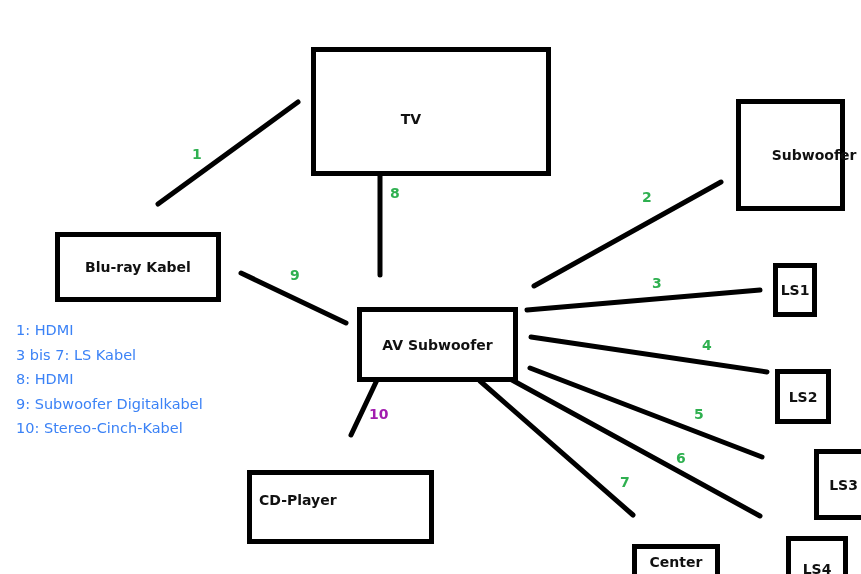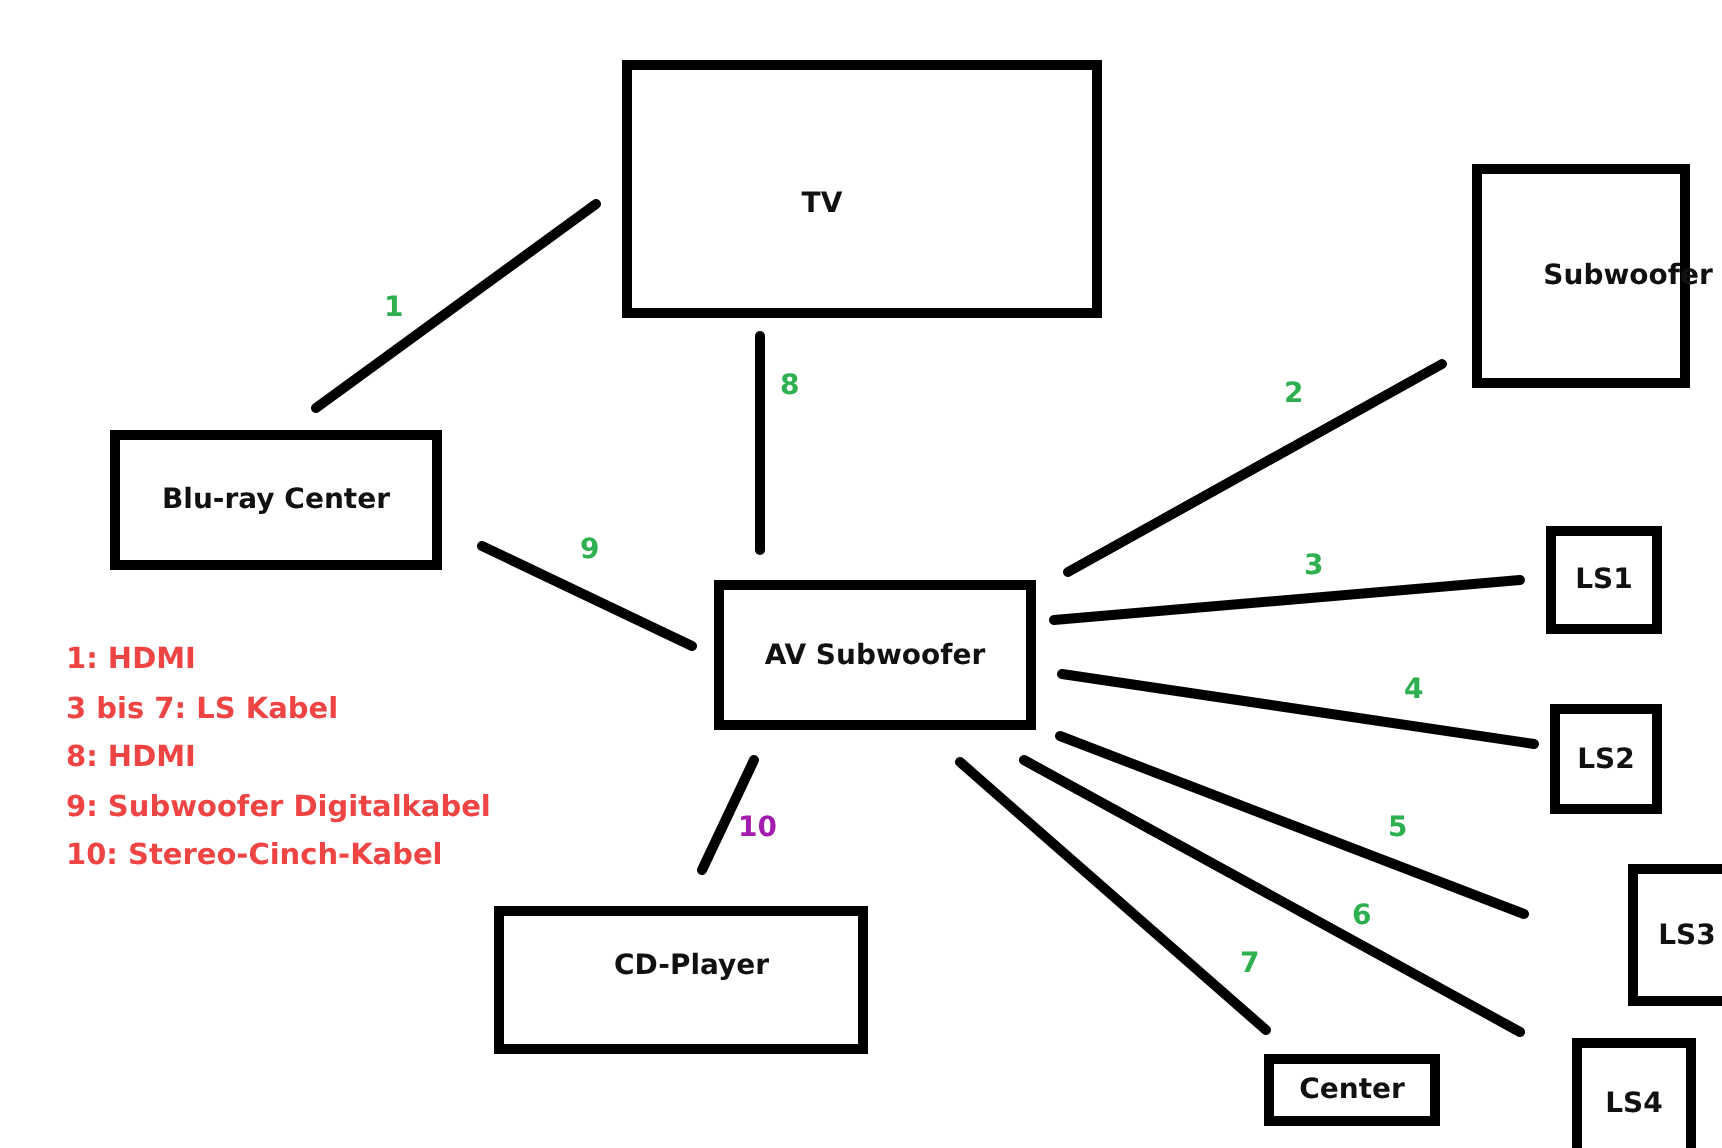--- a/index.html
+++ b/index.html
@@ -1,24 +1,24 @@
 <!DOCTYPE html>
 <html><head>
   <meta charset="utf-8">
   <style>
     html, body { margin: 0; padding: 0; background: #ffffff; }
     body { width: 861px; height: 574px; position: relative; overflow: hidden;
            font-family: "DejaVu Sans", sans-serif; }
     .box { position: absolute; box-sizing: border-box; border: 5px solid #000; background: #fff;
            display: flex; align-items: center; justify-content: center;
-           font-weight: bold; font-size: 14px; color: #111; }
+           font-weight: bold; font-size: 14px; color: #111; margin-top: 17px; }
     .box span { display: block; }
     svg#wires { position: absolute; left: 0; top: 0; }
     .num { position: absolute; color: #2fb050; font-weight: bold; font-size: 14px; }
-    .legend { position: absolute; left: 16px; top: 318px; font-weight: bold; font-size: 14.5px; color: #ef4444; line-height: 24.5px; margin-left: 17px; }
+    .legend { position: absolute; left: 16px; top: 318px; font-weight: normal; font-size: 14.5px; color: #3b82f6; line-height: 24.5px; }
     .legend div { white-space: nowrap; }
   </style>
 </head>
 <body>
 
 <svg id="wires" width="861" height="574">
   <g stroke="#000" stroke-width="5" stroke-linecap="round">
     <line x1="158" y1="204" x2="298" y2="102"></line>
     <line x1="380" y1="168" x2="380" y2="275"></line>
     <line x1="241" y1="273" x2="346" y2="323"></line>
@@ -32,29 +32,29 @@
   </g>
 </svg>
 
 <div class="box" style="left:311px;top:30px;width:240px;height:129px;">
   <span style="margin-left:-40px;margin-top:14px;">TV</span>
 </div>
 <div class="box" style="left:736px;top:82px;width:109px;height:112px;padding-left:47px;">
   <span>Subwoofer</span>
 </div>
 <div class="box" style="left:55px;top:215px;width:166px;height:70px;">
-  <span>Blu-ray Center</span>
+  <span>Blu-ray Kabel</span>
 </div>
 <div class="box" style="left:357px;top:290px;width:161px;height:75px;">
   <span>AV Subwoofer</span>
 </div>
-<div class="box" style="left:247px;top:453px;width:187px;height:74px;justify-content:flex-start;align-items:flex-start;padding-left:48px;">
+<div class="box" style="left:247px;top:453px;width:187px;height:74px;justify-content:flex-start;align-items:flex-start;">
   <span style="margin-left:7px;margin-top:17px;">CD-Player</span>
 </div>
-<div class="box" style="left:773px;top:263px;width:58px;height:54px;">
+<div class="box" style="left:773px;top:246px;width:44px;height:54px;">
   <span>LS1</span>
 </div>
 <div class="box" style="left:775px;top:352px;width:56px;height:55px;">
   <span>LS2</span>
 </div>
 <div class="box" style="left:814px;top:432px;width:59px;height:71px;">
   <span>LS3</span>
 </div>
 <div class="box" style="left:786px;top:519px;width:62px;height:66px;">
   <span>LS4</span>

